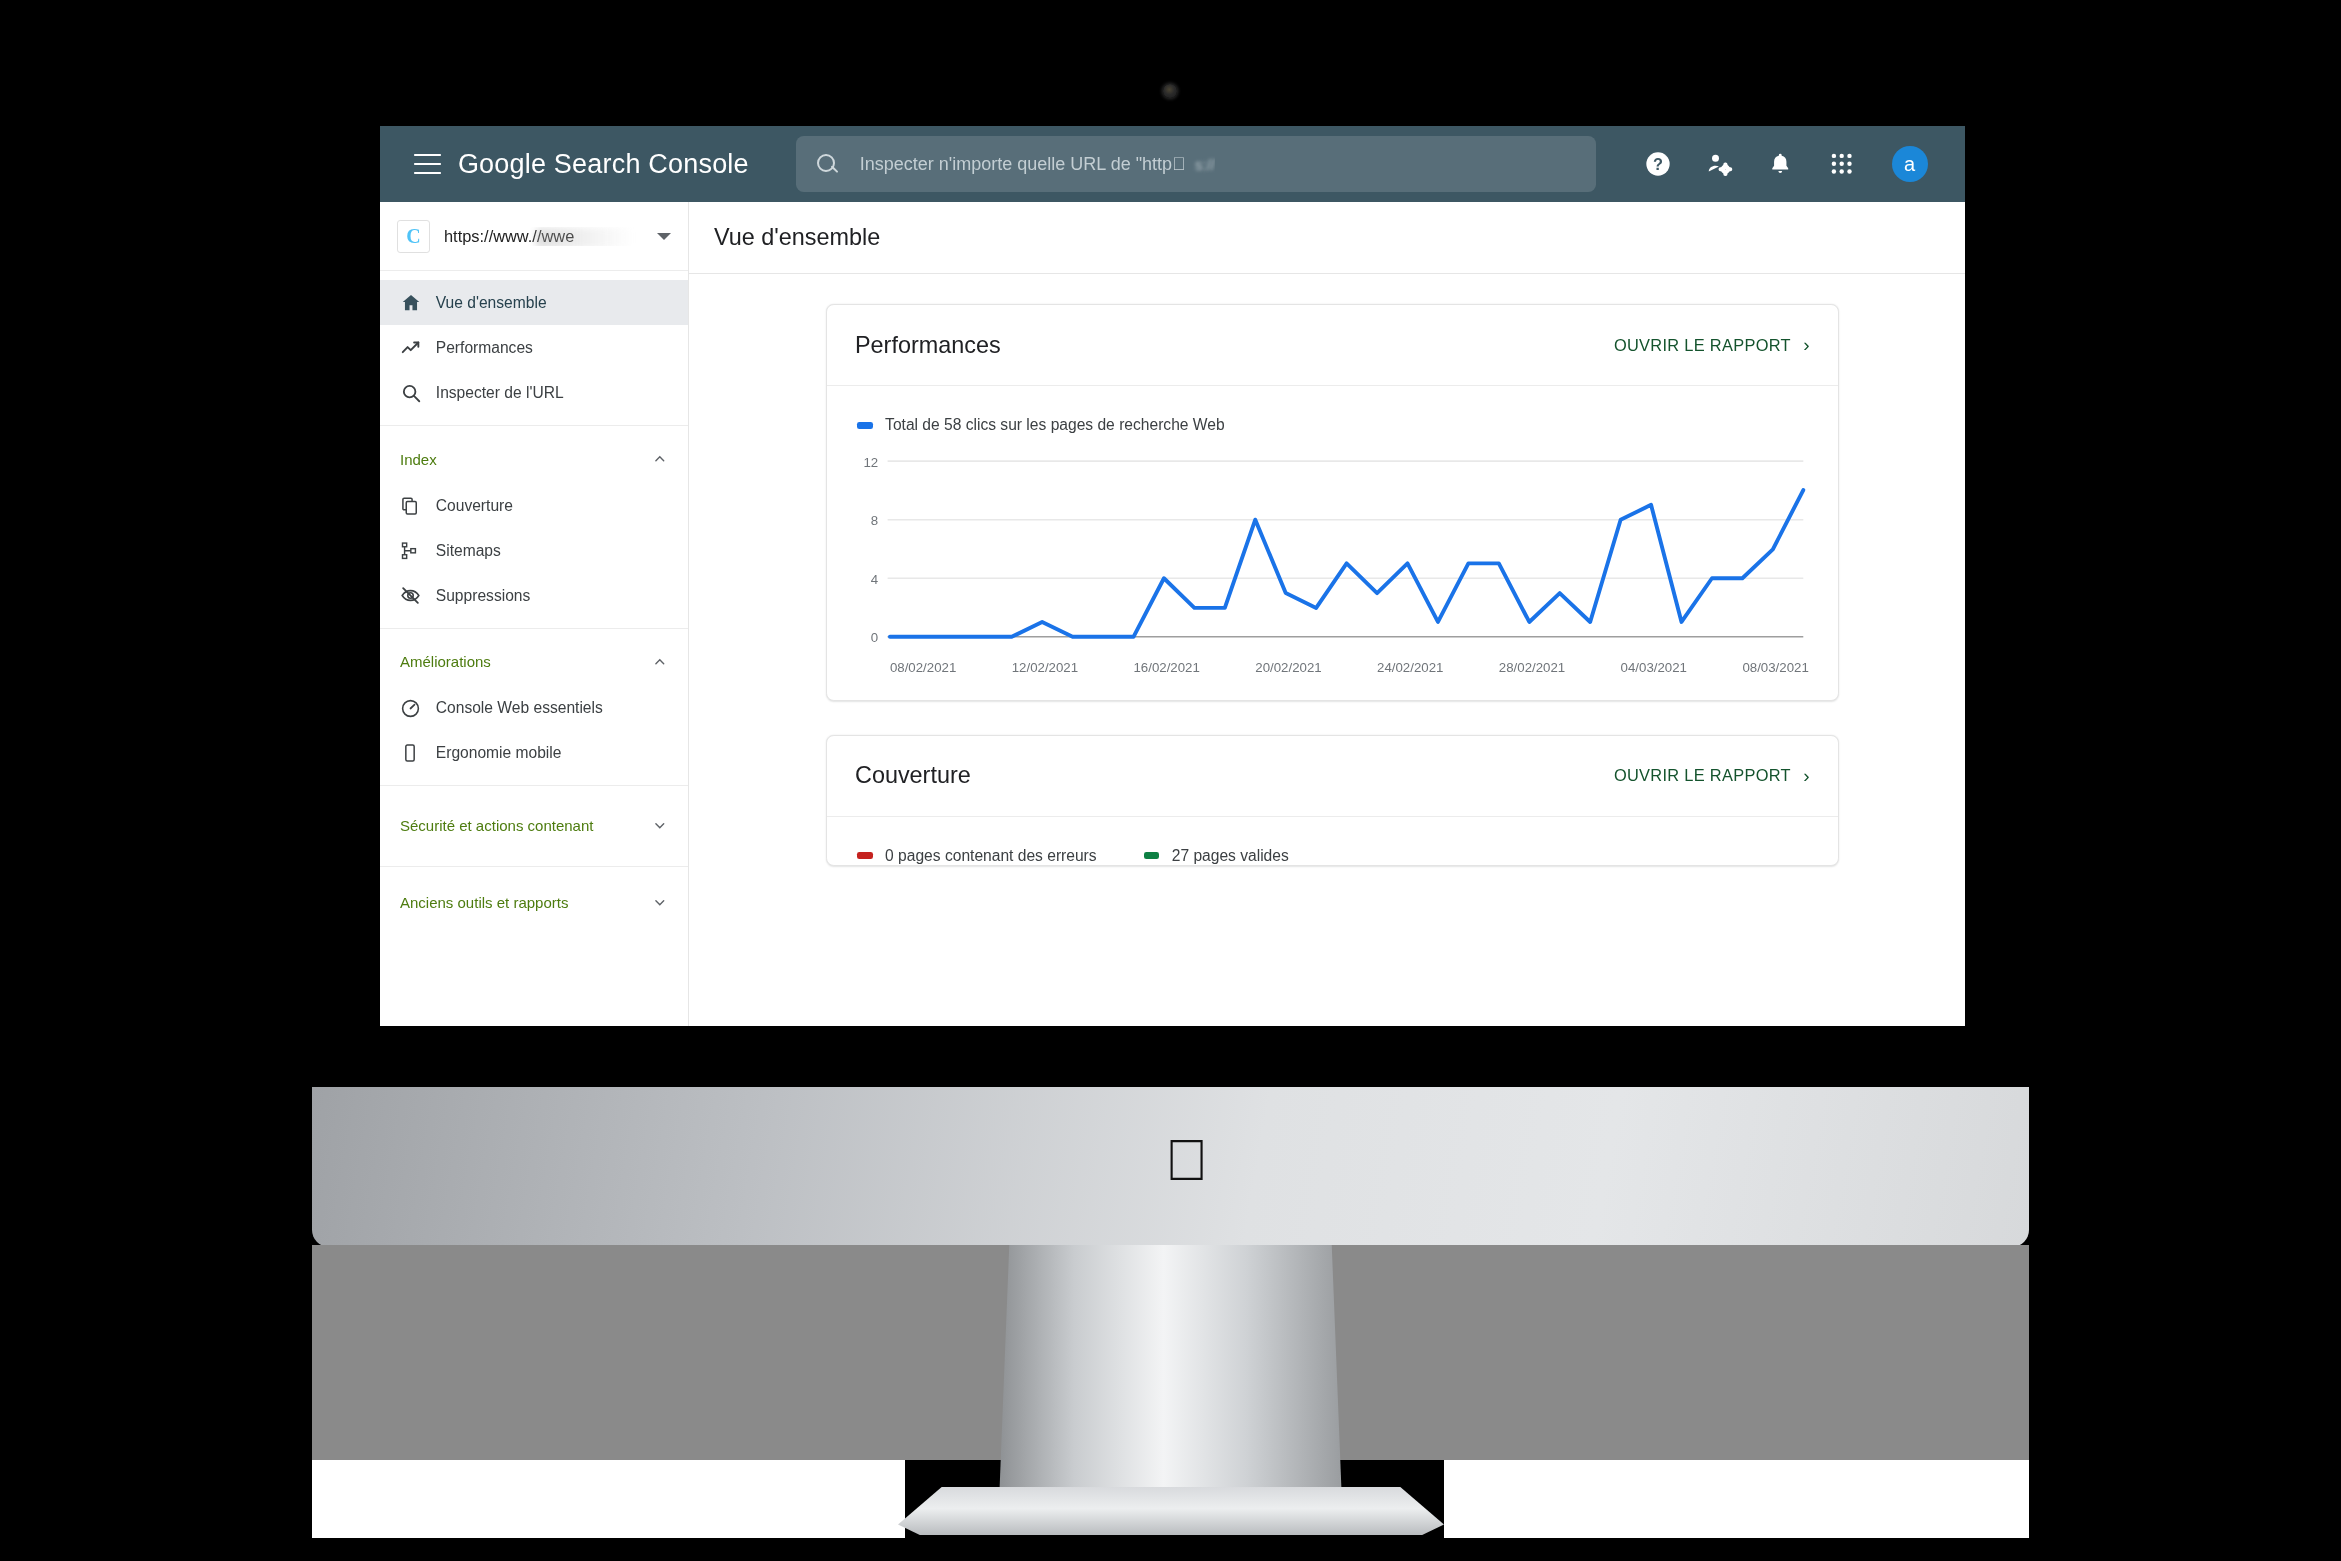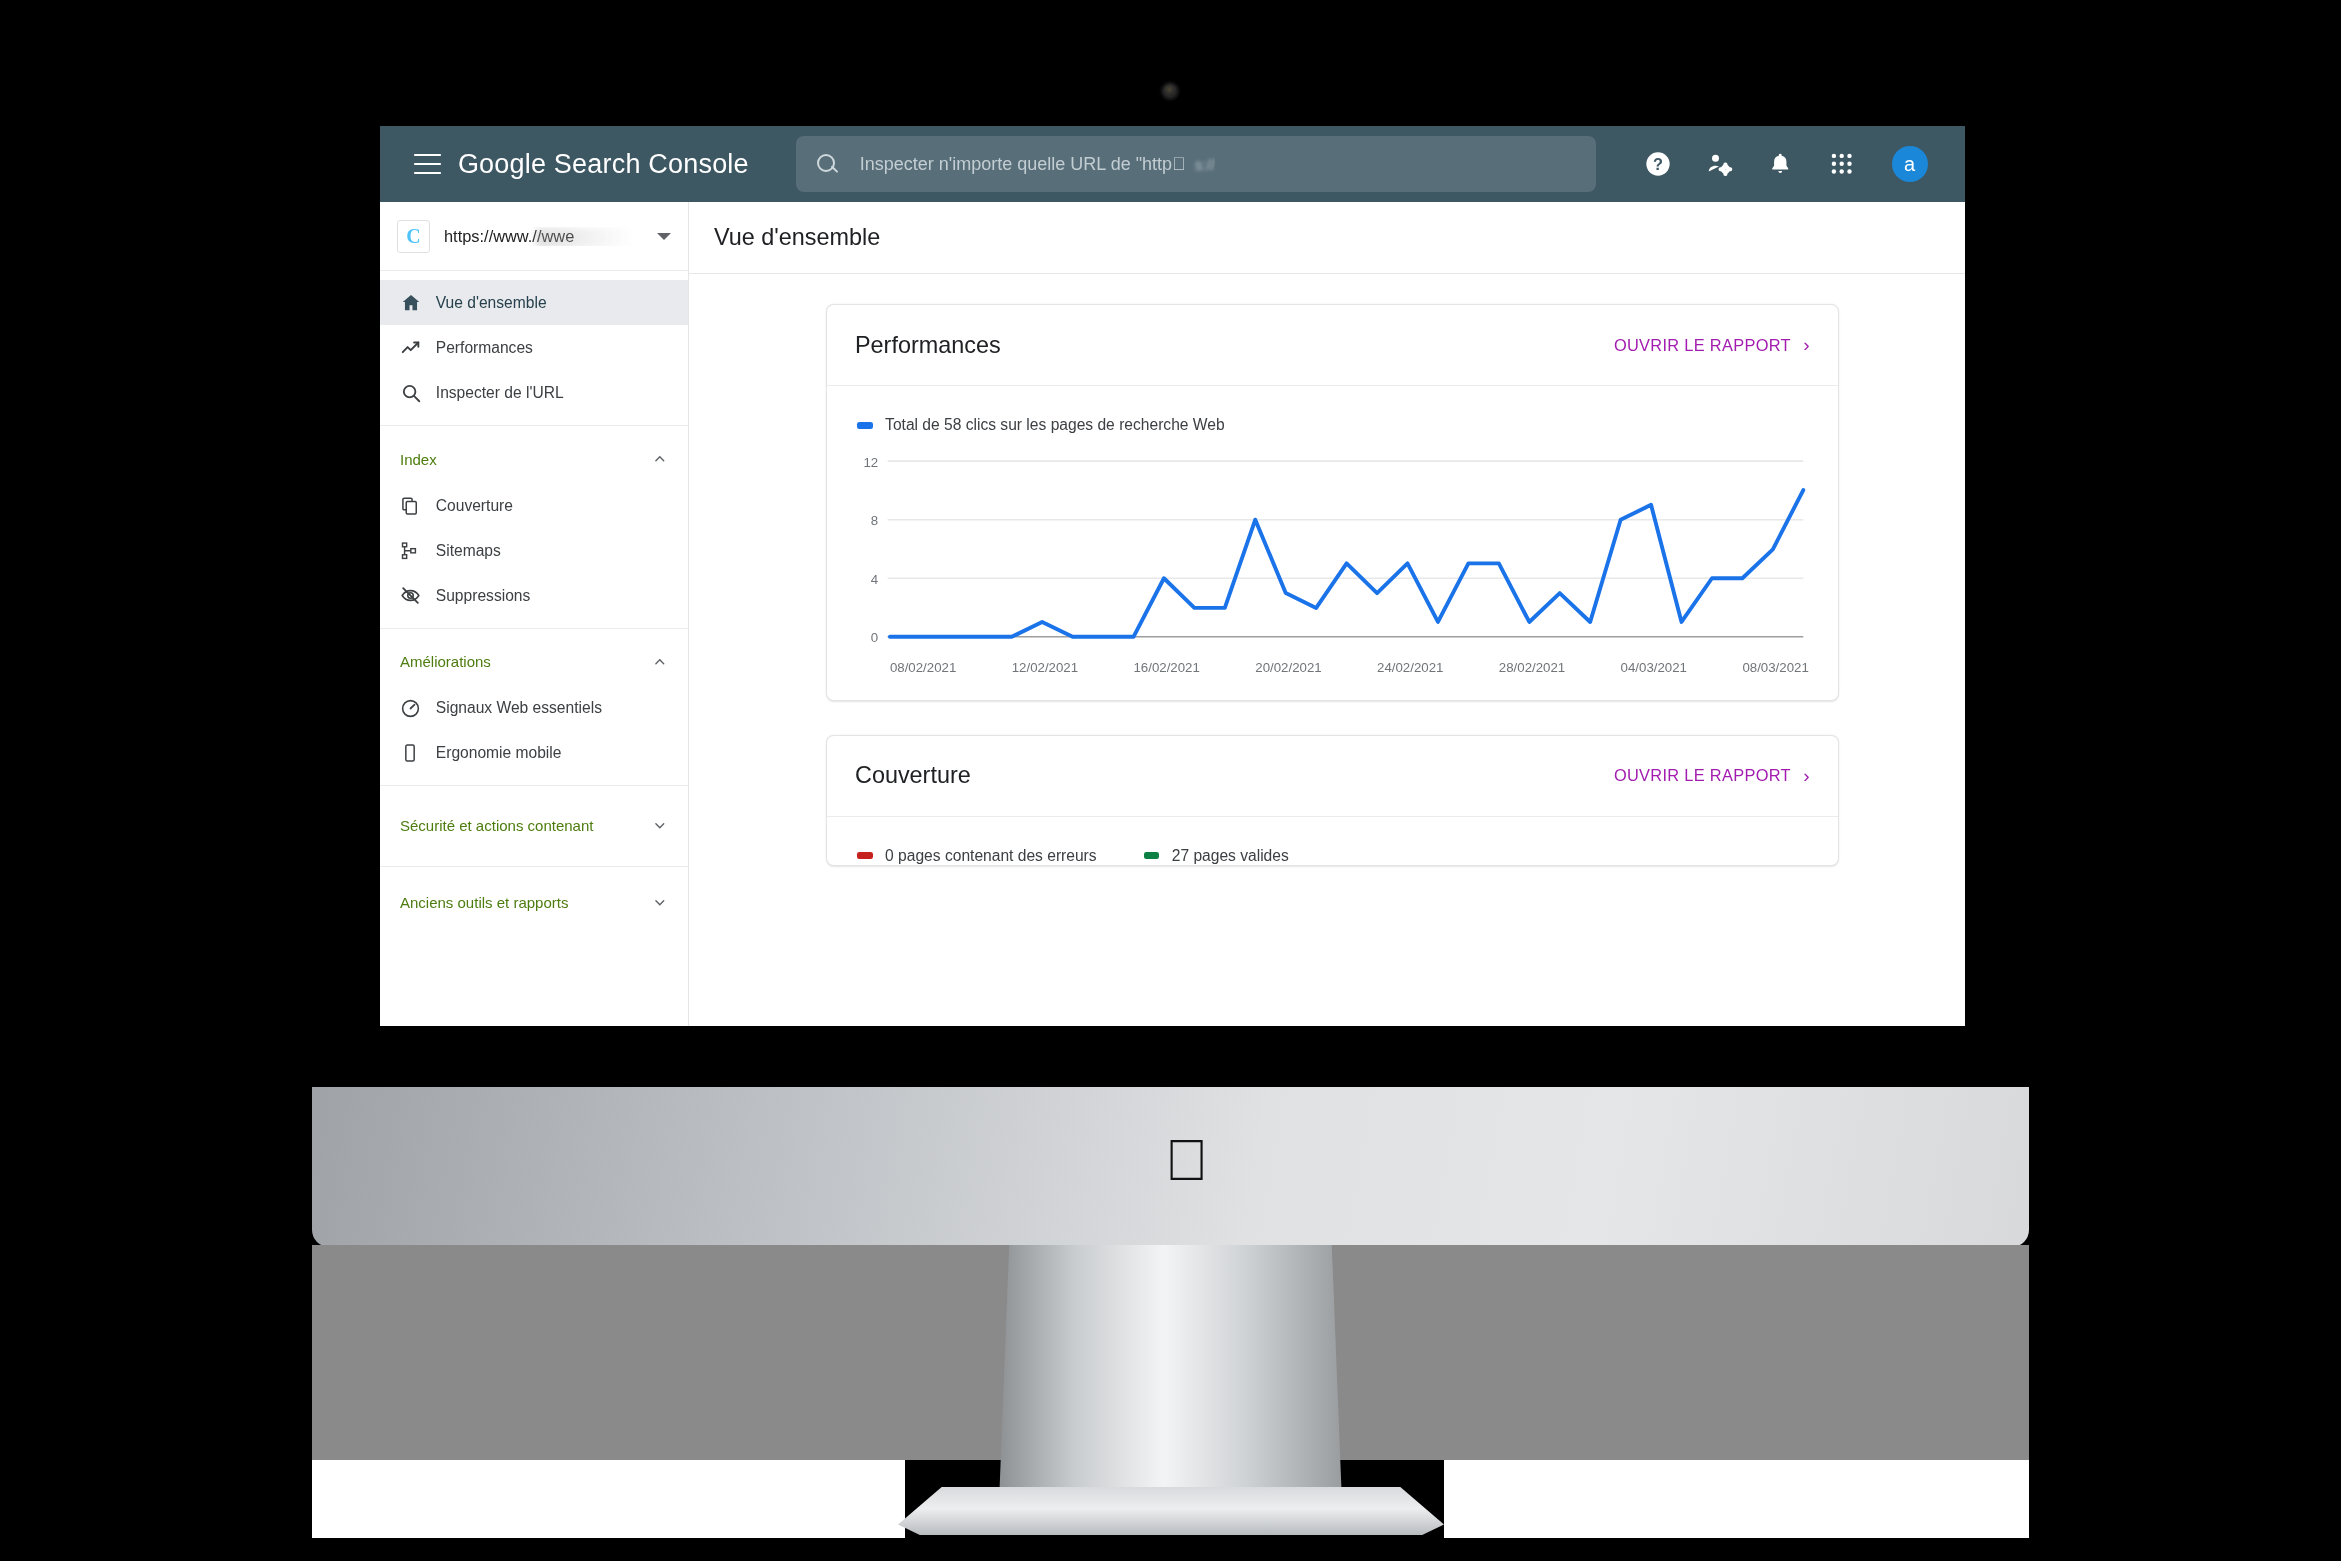--- a/index.html
+++ b/index.html
@@ -112,21 +112,21 @@
   .page-title { font-size: 23.4px; color: #202124; }
   .content-scroll { background:#fff; padding: 30px 0 0 137px; }
 
   .card {
     width: 1013px; background:#fff; border:0.8px solid #e4e4e4; border-radius: 7.8px;
     box-shadow: 0 0.8px 1.6px rgba(60,64,67,.14); margin-bottom: 34px; overflow: hidden;
   }
   .card-head { height: 81px; display:flex; align-items:center; padding: 0 28px;
     border-bottom:0.8px solid #ececec; }
   .card-title { font-size: 23.4px; color:#202124; }
-  .card-link { margin-left:auto; color:#a21caf; font-size: 16.4px; letter-spacing:0.3px;
+  .card-link { margin-left:auto; color:#14532d; font-size: 16.4px; letter-spacing:0.3px;
     display:flex; align-items:center; gap: 12.5px; cursor:pointer; }
   .card-link .arrow { font-size: 19px; }
 
   .legend { display:flex; align-items:center; gap: 47px; padding: 30px 0 0 30px; }
   .legend .li { display:flex; align-items:center; gap: 12.5px; font-size: 15.6px; color:#3c4043; }
   .swatch { width: 15.6px; height: 7px; border-radius: 2.3px; display:block; }
 
   .plot { padding: 12.5px 20px 0 20px; }
 
   
@@ -317,21 +317,21 @@
                 </svg>
             </span>
           </div>
           <div class="nav-item">
             <span class="ico">
               <svg width="21" height="21" viewBox="0 0 24 24" fill="none" stroke="#3c4043" stroke-width="1.8">
                   <circle cx="12" cy="12" r="9"></circle>
                   <path d="M12 12 16.6 7.6" stroke-linecap="round" stroke-width="2"></path>
                 </svg>
             </span>
-            <span class="lbl">Signaux Web essentiels</span>
+            <span class="lbl">Console Web essentiels</span>
           </div>
           <div class="nav-item">
             <span class="ico">
               <svg width="20" height="20" viewBox="0 0 24 24" fill="none" stroke="#3c4043" stroke-width="1.8">
                   <rect x="7" y="2.4" width="10" height="19.2" rx="1.8"></rect>
                 </svg>
             </span>
             <span class="lbl">Ergonomie mobile</span>
           </div>
         </div>

